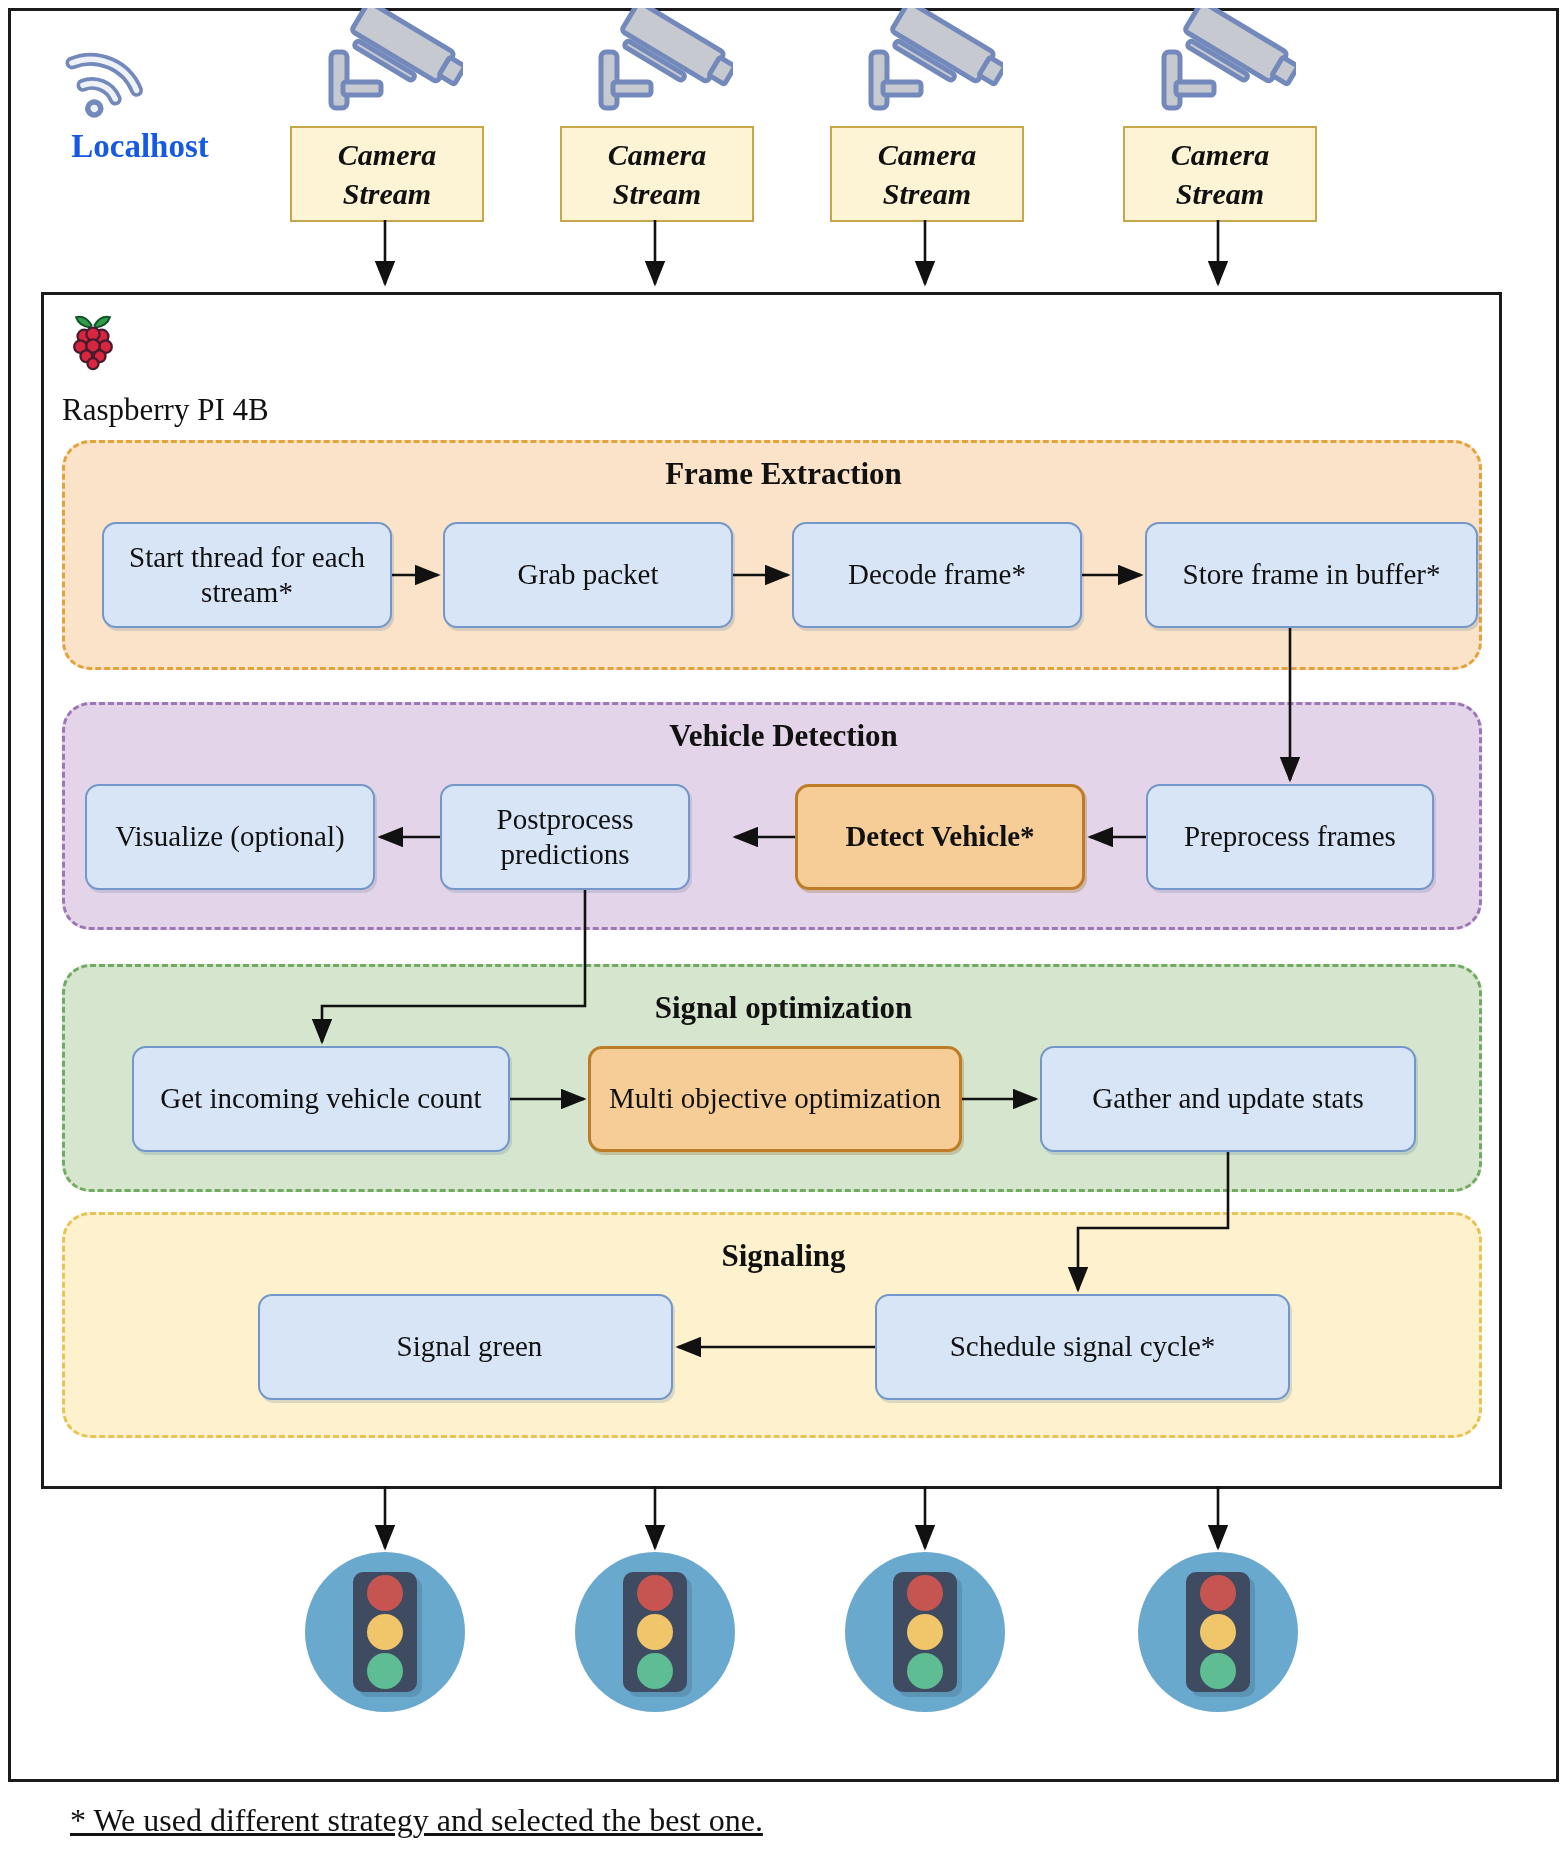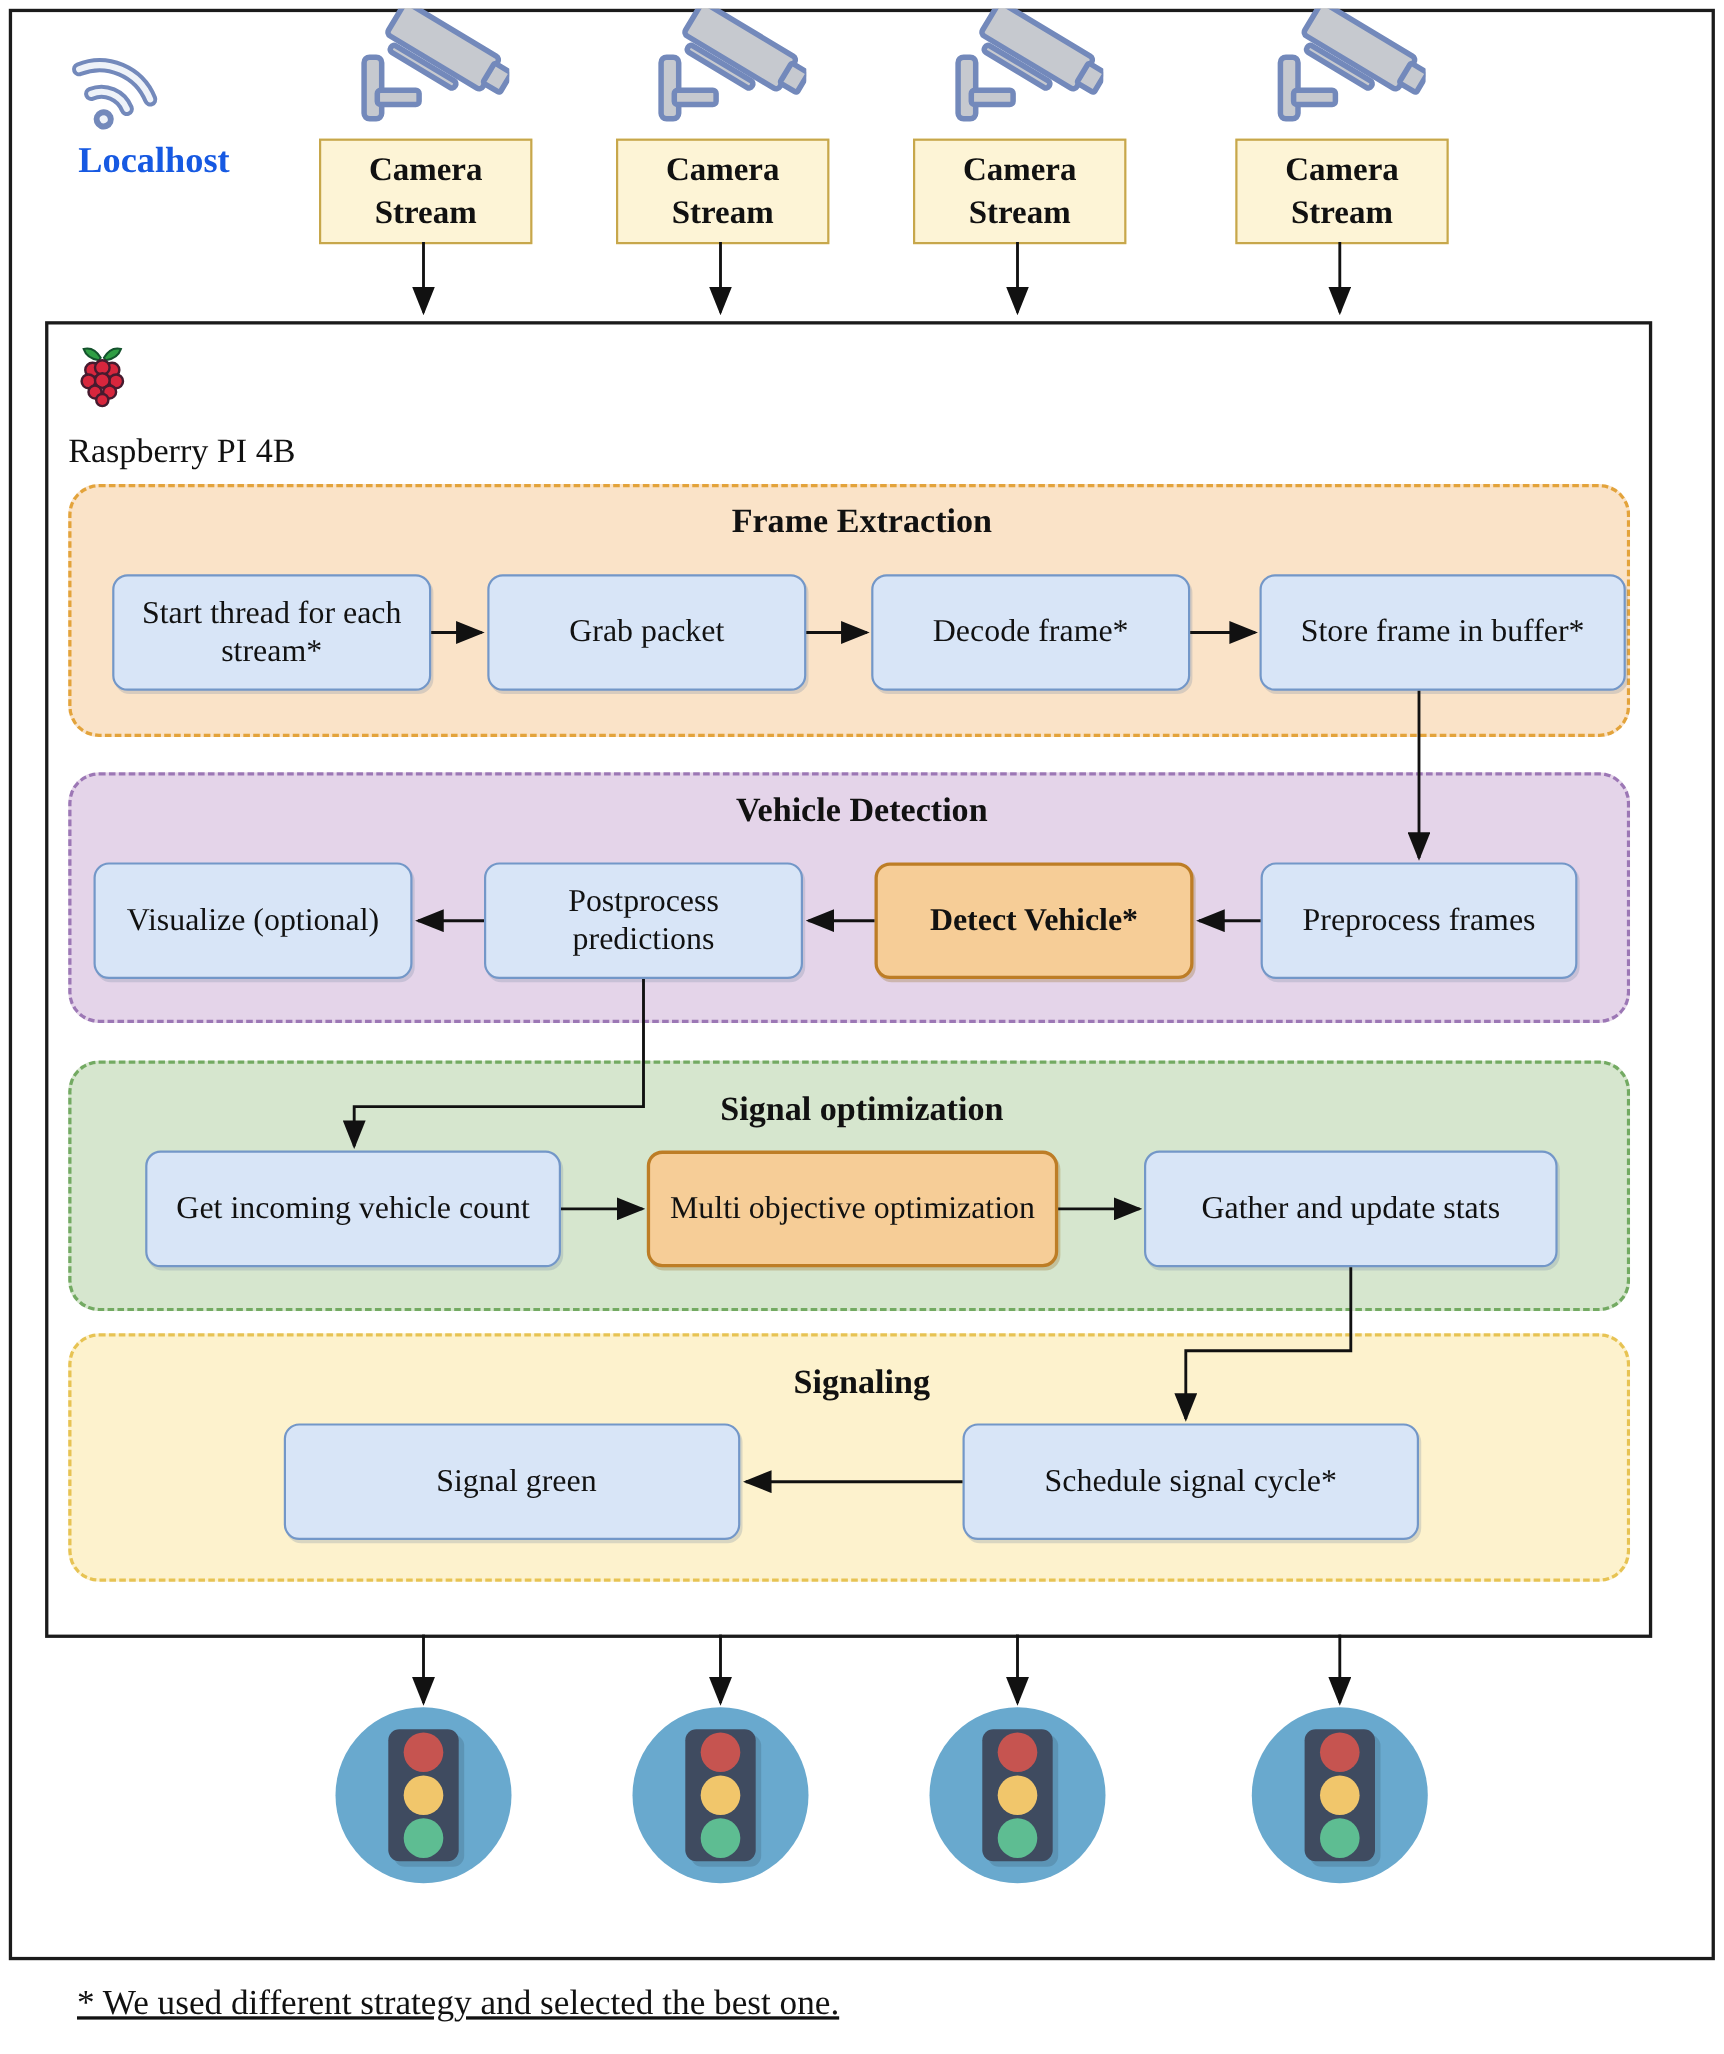--- a/index.html
+++ b/index.html
@@ -10,21 +10,21 @@
   .outer-frame{position:absolute;left:8px;top:8px;width:1545px;height:1768px;border:3px solid #1b1b1b;}
   .container-box{position:absolute;left:41px;top:292px;width:1455px;height:1191px;border:3px solid #1b1b1b;background:#fff;}
 
   
   .localhost-icon{position:absolute;left:55px;top:30px;width:92px;height:92px;}
   .localhost-label{position:absolute;left:40px;top:128px;width:200px;text-align:center;
     font-weight:bold;font-size:33px;color:var(--localhost-blue,#1659e2);}
   .camera-icon{position:absolute;top:8px;width:156px;height:118px;}
   .camera-box{position:absolute;top:126px;width:190px;height:92px;background:var(--cam-bg,#fdf4d6);
     border:2px solid var(--cam-border,#c7a74b);display:flex;align-items:center;justify-content:center;
-    text-align:center;font-weight:bold;font-size:30px;line-height:1.3;}
+    text-align:center;font-weight:bold;font-size:30px;line-height:1.3;font-style:italic;}
   .camera-box span{display:block;width:130px;}
 
   .rpi-logo{position:absolute;left:66px;top:312px;width:54px;height:62px;}
   .rpi-label{position:absolute;left:62px;top:392px;font-size:31px;}
 
   
   .band{position:absolute;left:62px;width:1420px;border:3px dashed #999;border-radius:28px;box-sizing:border-box;}
   .band-title{position:absolute;left:0;width:100%;text-align:center;font-weight:bold;font-size:31px;}
 
   
@@ -157,21 +157,21 @@
   <div class="band" style="top: 440px; height: 230px; background: rgb(250, 227, 200); border-color: rgb(227, 163, 59);"></div>
   <div class="band-title" style="top:456px;">Frame Extraction</div>
   <div class="node" style="left:102px;top:522px;width:290px;">Start thread for each stream*</div>
   <div class="node" style="left:443px;top:522px;width:290px;">Grab packet</div>
   <div class="node" style="left:792px;top:522px;width:290px;">Decode frame*</div>
   <div class="node" style="left:1145px;top:522px;width:333px;">Store frame in buffer*</div>
 
   <div class="band" style="top: 702px; height: 228px; background: rgb(228, 212, 233); border-color: rgb(156, 119, 181);"></div>
   <div class="band-title" style="top:718px;">Vehicle Detection</div>
   <div class="node" style="left:85px;top:784px;width:290px;">Visualize (optional)</div>
-  <div class="node" style="left:440px;top:784px;width:290px;">Postprocess predictions</div>
+  <div class="node" style="left:440px;top:784px;width:250px;">Postprocess predictions</div>
   <div class="node bold hl" style="left:795px;top:784px;width:290px;">Detect Vehicle*</div>
   <div class="node" style="left:1146px;top:784px;width:288px;">Preprocess frames</div>
 
   <div class="band" style="top: 964px; height: 228px; background: rgb(214, 230, 206); border-color: rgb(115, 170, 98);"></div>
   <div class="band-title" style="top:990px;">Signal optimization</div>
   <div class="node" style="left:132px;top:1046px;width:378px;">Get incoming vehicle count</div>
   <div class="node hl" style="left:588px;top:1046px;width:374px;">Multi objective optimization</div>
   <div class="node" style="left:1040px;top:1046px;width:376px;">Gather and update stats</div>
 
   <div class="band" style="top: 1212px; height: 226px; background: rgb(253, 242, 205); border-color: rgb(231, 195, 83);"></div>

